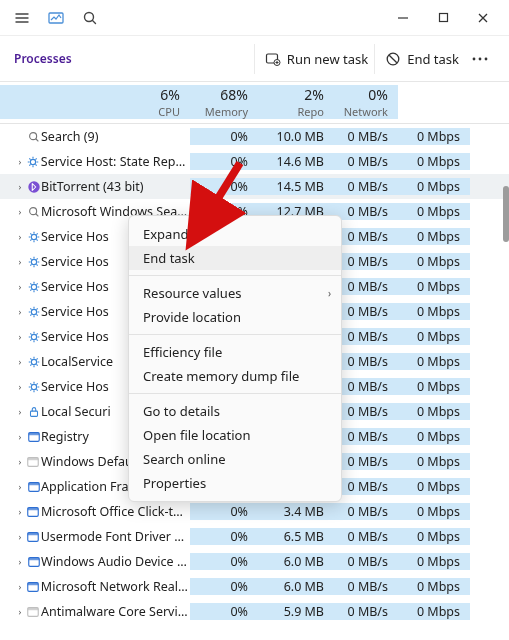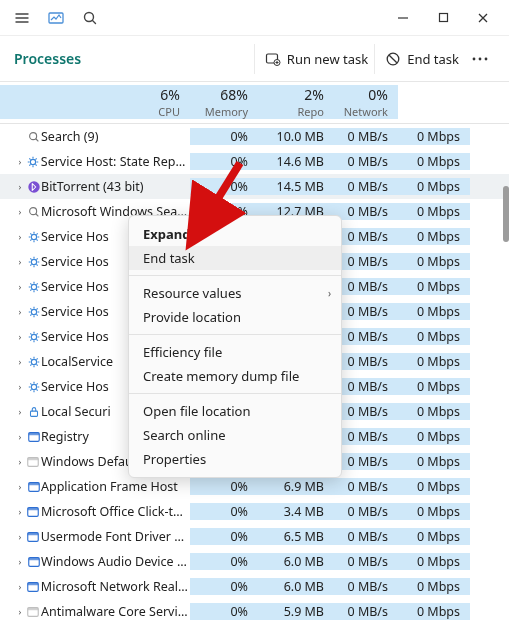--- a/index.html
+++ b/index.html
@@ -40,22 +40,22 @@
   
   .toolbar {
     height: 46px;
     display: flex;
     align-items: center;
     padding: 0 14px;
     border-bottom: 1px solid #e6e6e6;
   }
   .tab-label {
     font-weight: 600;
-    font-size: 14px;
-    color: #0f766e;
+    font-size: 12px;
+    color: #4c1d95;
     text-align: right;
   }
   .toolbar-spacer { flex: 1; }
   .toolbar-btn {
     display: flex; align-items: center; gap: 6px;
     height: 30px;
     padding: 0 0;
     font-size: 13px;
     color: #222;
     border-left: 1px solid #eaeaea;
@@ -156,21 +156,21 @@
     z-index: 10;
   }
   .cm-item {
     height: 24px;
     display: flex;
     align-items: center;
     padding: 0 14px;
     color: #222;
     position: relative;
   }
-  .cm-item.bold { font-weight: 700; }
+  .cm-item.bold { font-weight: 400; }
   .cm-item.hover { background: #eee; }
   .cm-item .sub-arrow {
     position: absolute; right: 10px; font-size: 10px; color: #555;
   }
   .cm-sep {
     height: 1px;
     background: #e2e2e2;
     margin: 5px 0;
   }
 
@@ -635,20 +635,21 @@
   <div class="cm-sep"></div>
   <div class="cm-item">
     <span>Resource values</span>
     <span class="sub-arrow">›</span>
   </div>
   <div class="cm-item">Provide location</div>
   <div class="cm-sep"></div>
   <div class="cm-item">Efficiency file</div>
   <div class="cm-item">Create memory dump file</div>
   <div class="cm-sep"></div>
+  <div class="cm-item">Go to details</div>
   <div class="cm-item">Open file location</div>
   <div class="cm-item">Search online</div>
   <div class="cm-item">Properties</div>
 </div>
 
 <div class="arrow-overlay">
   <svg width="80" height="100" viewBox="0 0 80 100">
     <defs>
       <marker id="ah" markerWidth="8" markerHeight="8" refX="6" refY="4" orient="auto">
         <path d="M0 0L8 4L0 8Z" fill="#d40f0f"></path>

